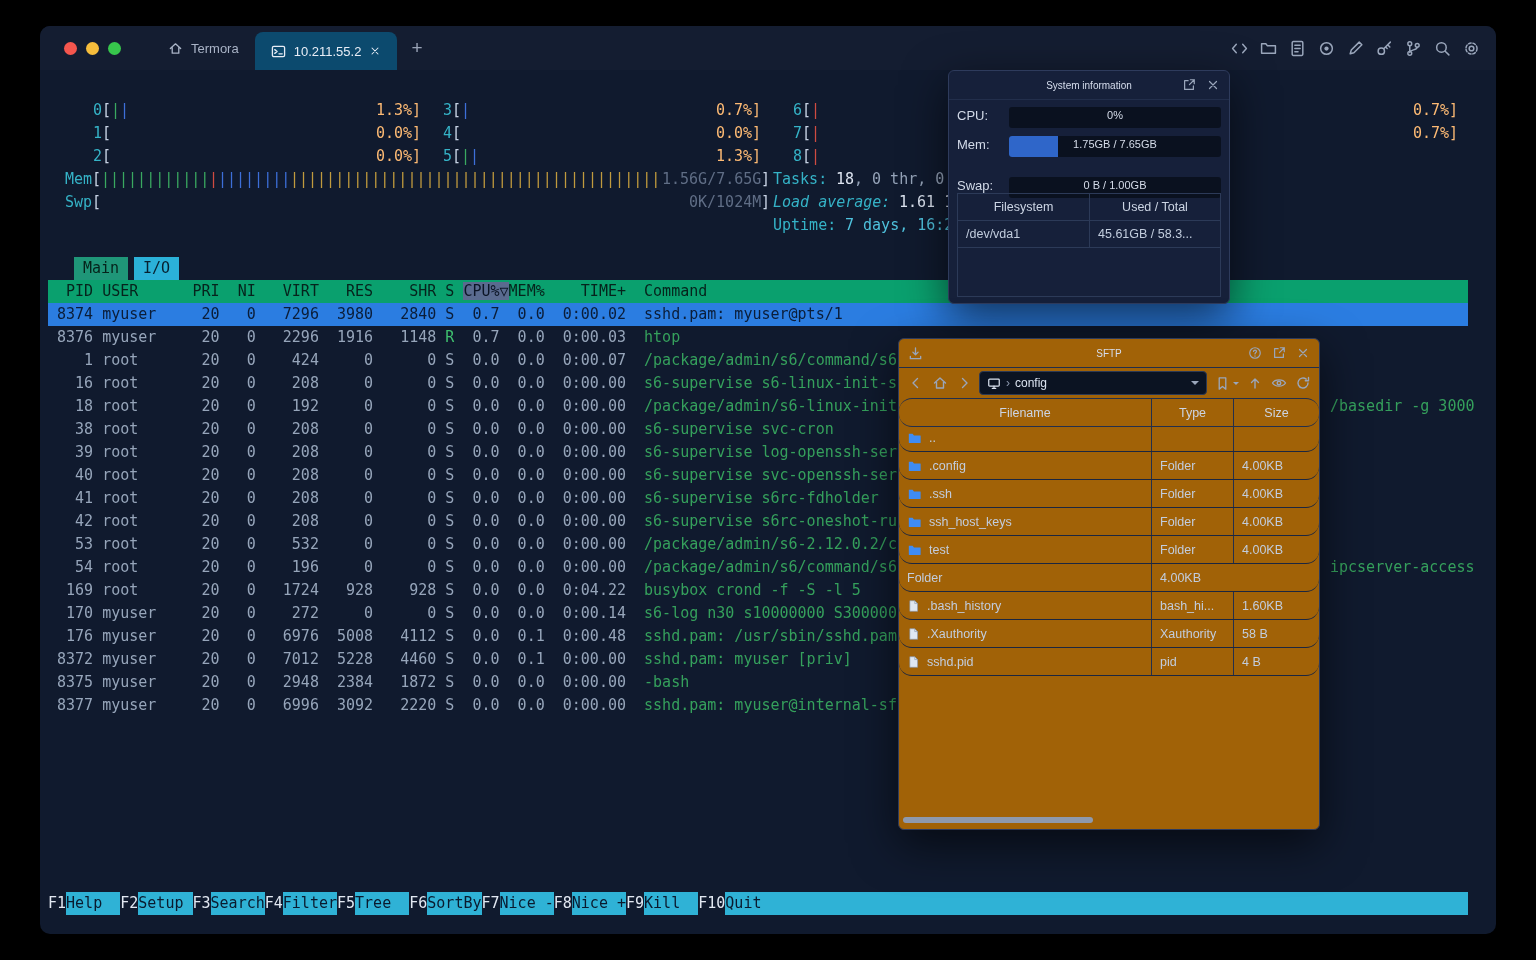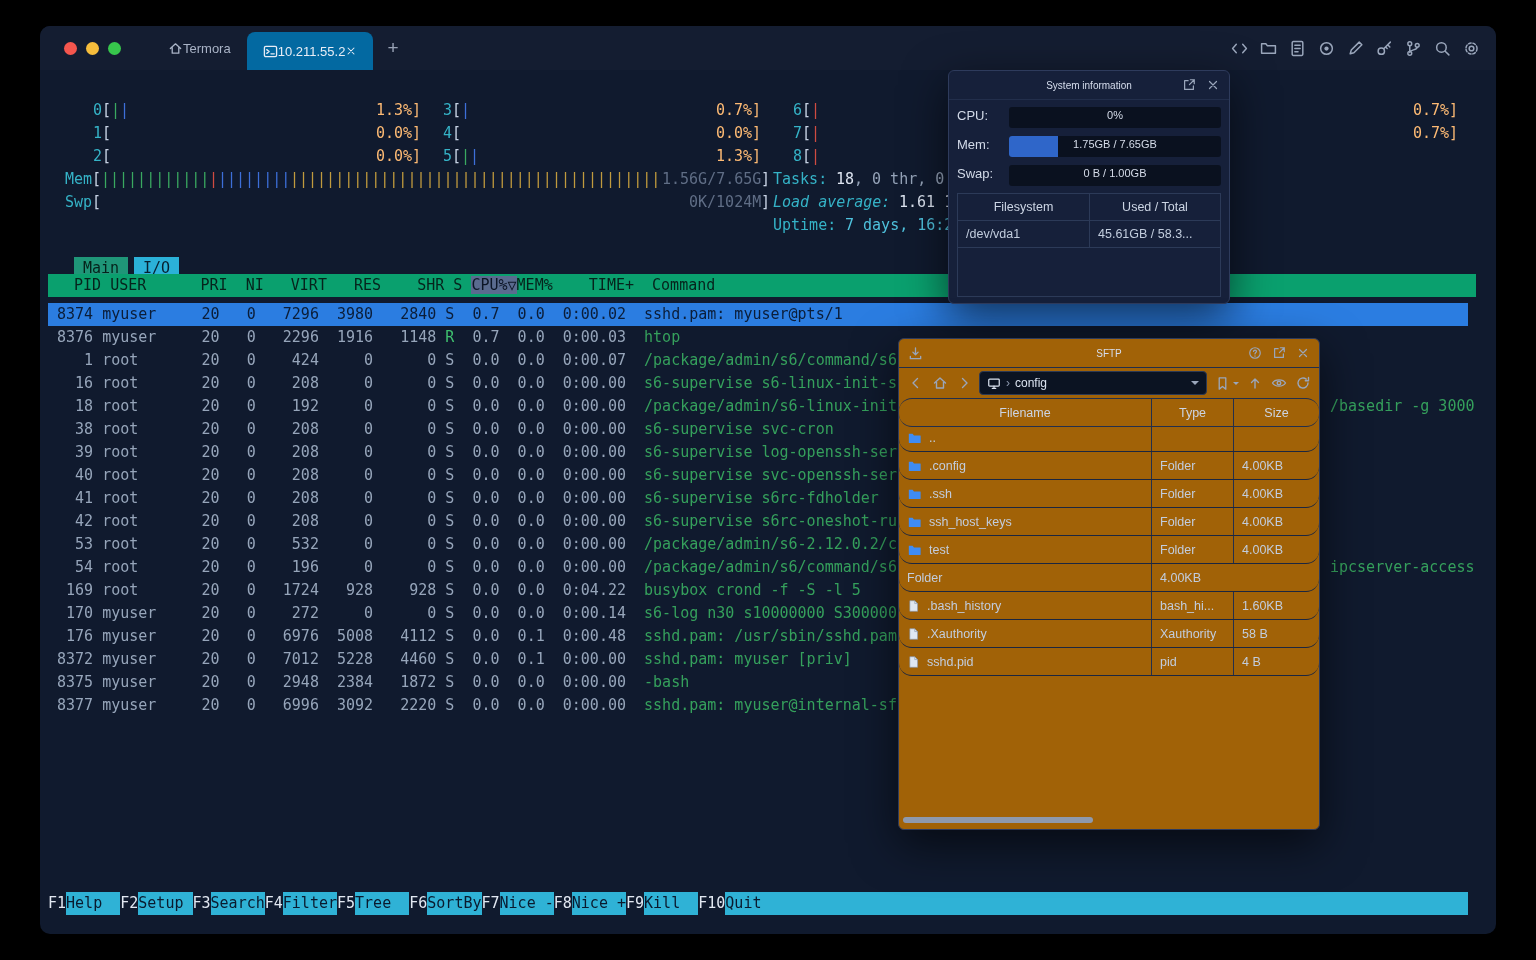--- a/index.html
+++ b/index.html
@@ -6,22 +6,22 @@
   body{width:1536px;height:960px;background:#000;position:relative;overflow:hidden;
        font-family:"Liberation Sans",sans-serif;}
   .win{position:absolute;left:40px;top:26px;width:1456px;height:908px;background:#101a2e;
        border-radius:10px;box-shadow:0 25px 80px rgba(0,0,0,.85);overflow:hidden;}
   
   .titlebar{position:absolute;left:0;top:0;right:0;height:44px;background:#141d31;
             display:flex;align-items:stretch;z-index:20;}
   .lights{width:88px;display:flex;align-items:center;gap:9px;padding-left:24px;}
   .light{width:13px;height:13px;border-radius:50%;display:inline-block;}
   .light.red{background:#f5564e}.light.yellow{background:#f6bd3c}.light.green{background:#37c64c}
-  .tab{display:flex;align-items:center;padding:0 16px;font-size:13px;color:#a9b3c6;}
-  .tab-active{background:#0369a1;color:#e8edf6;border-radius:8px 8px 0 0;margin-top:6px;}
+  .tab{display:flex;align-items:center;gap:8px;padding:0 16px;font-size:13px;color:#a9b3c6;}
+  .tab-active{background:#0c4a6e;color:#e8edf6;border-radius:8px 8px 0 0;margin-top:6px;}
   .newtab{display:flex;align-items:center;padding:0 14px;color:#98a2b5;font-size:19px;}
   .tbicons{margin-left:auto;display:flex;align-items:center;gap:12px;padding-right:16px;color:#9aa6bb;}
   .tbicons .ic{width:17px;height:17px;}
   .ic{display:inline-flex;align-items:center;justify-content:center;color:inherit;}
   
   .term{position:absolute;inset:0;z-index:1;}
   .tline{position:absolute;left:8px;height:23px;line-height:23px;white-space:pre;
          font-family:"DejaVu Sans Mono",monospace;font-size:15px;color:#96a5ba;}
   .seg{position:absolute;top:0;white-space:pre;}
   .c-cyan{color:#35b3c7}.c-cyanb{color:#4fc2dd}.c-br{color:#c7d2e4}.c-pct{color:#fdba74}
@@ -95,21 +95,21 @@
       <span class="httab httab-main" style="left:26px"> Main </span>
       <span class="httab httab-io" style="left:86px"> I/O </span>
     </div>
     <div class="fbar" id="fbar" style="top:866px"><span class="fk">F1</span><span class="fl">Help  </span><span class="fk">F2</span><span class="fl">Setup </span><span class="fk">F3</span><span class="fl">Search</span><span class="fk">F4</span><span class="fl">Filter</span><span class="fk">F5</span><span class="fl">Tree  </span><span class="fk">F6</span><span class="fl">SortBy</span><span class="fk">F7</span><span class="fl">Nice -</span><span class="fk">F8</span><span class="fl">Nice +</span><span class="fk">F9</span><span class="fl">Kill  </span><span class="fk">F10</span><span class="fl fill">Quit  </span></div>
   <div class="tline" style="top: 73px;"><span class="seg c-cyan" style="left: 45px;">0</span><span class="seg c-br" style="left: 54px;">[</span><span class="seg c-green" style="left: 63px;">|</span><span class="seg c-blue" style="left: 72px;">|</span><span class="seg c-pct" style="left: 328px;">1.3%]</span><span class="seg c-cyan" style="left: 395px;">3</span><span class="seg c-br" style="left: 404px;">[</span><span class="seg c-blue" style="left: 413px;">|</span><span class="seg c-pct" style="left: 668px;">0.7%]</span><span class="seg c-cyan" style="left: 745px;">6</span><span class="seg c-br" style="left: 754px;">[</span><span class="seg c-red" style="left: 763px;">|</span><span class="seg c-pct" style="left: 1365px;">0.7%]</span></div>
       <div class="tline" style="top: 96px;"><span class="seg c-cyan" style="left: 45px;">1</span><span class="seg c-br" style="left: 54px;">[</span><span class="seg c-pct" style="left: 328px;">0.0%]</span><span class="seg c-cyan" style="left: 395px;">4</span><span class="seg c-br" style="left: 404px;">[</span><span class="seg c-pct" style="left: 668px;">0.0%]</span><span class="seg c-cyan" style="left: 745px;">7</span><span class="seg c-br" style="left: 754px;">[</span><span class="seg c-red" style="left: 763px;">|</span><span class="seg c-pct" style="left: 1365px;">0.7%]</span></div>
       <div class="tline" style="top: 119px;"><span class="seg c-cyan" style="left: 45px;">2</span><span class="seg c-br" style="left: 54px;">[</span><span class="seg c-pct" style="left: 328px;">0.0%]</span><span class="seg c-cyan" style="left: 395px;">5</span><span class="seg c-br" style="left: 404px;">[</span><span class="seg c-green" style="left: 413px;">|</span><span class="seg c-blue" style="left: 422px;">|</span><span class="seg c-pct" style="left: 668px;">1.3%]</span><span class="seg c-cyan" style="left: 745px;">8</span><span class="seg c-br" style="left: 754px;">[</span><span class="seg c-red" style="left: 763px;">|</span></div>
       <div class="tline" style="top: 142px;"><span class="seg c-cyan" style="left: 17px;">Mem</span><span class="seg c-br" style="left: 44px;">[</span><span class="seg c-green" style="left: 53px;">||||||||||||</span><span class="seg c-red" style="left: 161px;">|</span><span class="seg c-blue" style="left: 170px;">||||||||</span><span class="seg c-yel" style="left: 242px;">|||||||||||||||||||||||||||||||||||||||||</span><span class="seg c-dim" style="left: 614px;">1.56G/7.65G</span><span class="seg c-br" style="left: 713px;">]</span><span class="seg c-cyan" style="left: 725px;">Tasks:</span><span class="seg c-white" style="left: 788px;">18</span><span class="seg c-gray" style="left: 806px;">, 0 thr, 0 kthr</span></div>
       <div class="tline" style="top: 165px;"><span class="seg c-cyan" style="left: 17px;">Swp</span><span class="seg c-br" style="left: 44px;">[</span><span class="seg c-dim" style="left: 641px;">0K/1024M</span><span class="seg c-br" style="left: 713px;">]</span><span class="seg c-cyan" style="left: 725px; font-style: italic;">Load average:</span><span class="seg c-white" style="left: 851px;">1.61 1.32</span></div>
       <div class="tline" style="top: 188px;"><span class="seg c-cyan" style="left: 725px;">Uptime:</span><span class="seg c-cyanb" style="left: 797px;">7 days, 16:28</span></div>
-      <div class="tline thead" style="top: 248px; padding-left: 8px;">  PID USER      PRI  NI   VIRT   RES    SHR S <span class="sortcol">CPU%▽</span>MEM%    TIME+  Command</div>
+      <div class="tline thead" style="top: 254px;">  PID USER      PRI  NI   VIRT   RES    SHR S <span class="sortcol">CPU%▽</span>MEM%    TIME+  Command</div>
       <div class="tline prow sel" style="top: 277px;"> 8374 myuser     20   0   7296  3980   2840 <span class="">S</span>  0.7  0.0  0:00.02  <span class="c-cmd">sshd.pam: myuser@pts/1</span></div>
       <div class="tline prow" style="top: 300px;"> 8376 myuser     20   0   2296  1916   1148 <span class="c-state-r">R</span>  0.7  0.0  0:00.03  <span class="c-cmd">htop</span></div>
       <div class="tline prow" style="top: 323px;">    1 root       20   0    424     0      0 <span class="">S</span>  0.0  0.0  0:00.07  <span class="c-cmd">/package/admin/s6/command/s6-</span></div>
       <div class="tline prow" style="top: 346px;">   16 root       20   0    208     0      0 <span class="">S</span>  0.0  0.0  0:00.00  <span class="c-cmd">s6-supervise s6-linux-init-sh</span></div>
       <div class="tline prow" style="top: 369px;">   18 root       20   0    192     0      0 <span class="">S</span>  0.0  0.0  0:00.00  <span class="c-cmd">/package/admin/s6-linux-init/</span></div>
       <div class="tline prow" style="top: 392px;">   38 root       20   0    208     0      0 <span class="">S</span>  0.0  0.0  0:00.00  <span class="c-cmd">s6-supervise svc-cron</span></div>
       <div class="tline prow" style="top: 415px;">   39 root       20   0    208     0      0 <span class="">S</span>  0.0  0.0  0:00.00  <span class="c-cmd">s6-supervise log-openssh-serv</span></div>
       <div class="tline prow" style="top: 438px;">   40 root       20   0    208     0      0 <span class="">S</span>  0.0  0.0  0:00.00  <span class="c-cmd">s6-supervise svc-openssh-ser</span></div>
       <div class="tline prow" style="top: 461px;">   41 root       20   0    208     0      0 <span class="">S</span>  0.0  0.0  0:00.00  <span class="c-cmd">s6-supervise s6rc-fdholder</span></div>
       <div class="tline prow" style="top: 484px;">   42 root       20   0    208     0      0 <span class="">S</span>  0.0  0.0  0:00.00  <span class="c-cmd">s6-supervise s6rc-oneshot-run</span></div>
@@ -238,21 +238,21 @@
         <span class="bar-text">0%</span>
       </span>
     </div>
     <div class="si-row" style="top:65px">
       <span class="si-label">Mem:</span>
       <span class="bar">
         <span class="bar-fill" id="mem-fill" style="width: 23%;"></span>
         <span class="bar-text">1.75GB / 7.65GB</span>
       </span>
     </div>
-    <div class="si-row" style="top:94px">
+    <div class="si-row" style="top:106px">
       <span class="si-label">Swap:</span>
       <span class="bar">
         <span class="bar-fill" id="swap-fill" style="width: 0%;"></span>
         <span class="bar-text">0 B / 1.00GB</span>
       </span>
     </div>
     <div class="si-table">
       <div class="si-thead">
         <div>Filesystem</div>
         <div>Used / Total</div>

